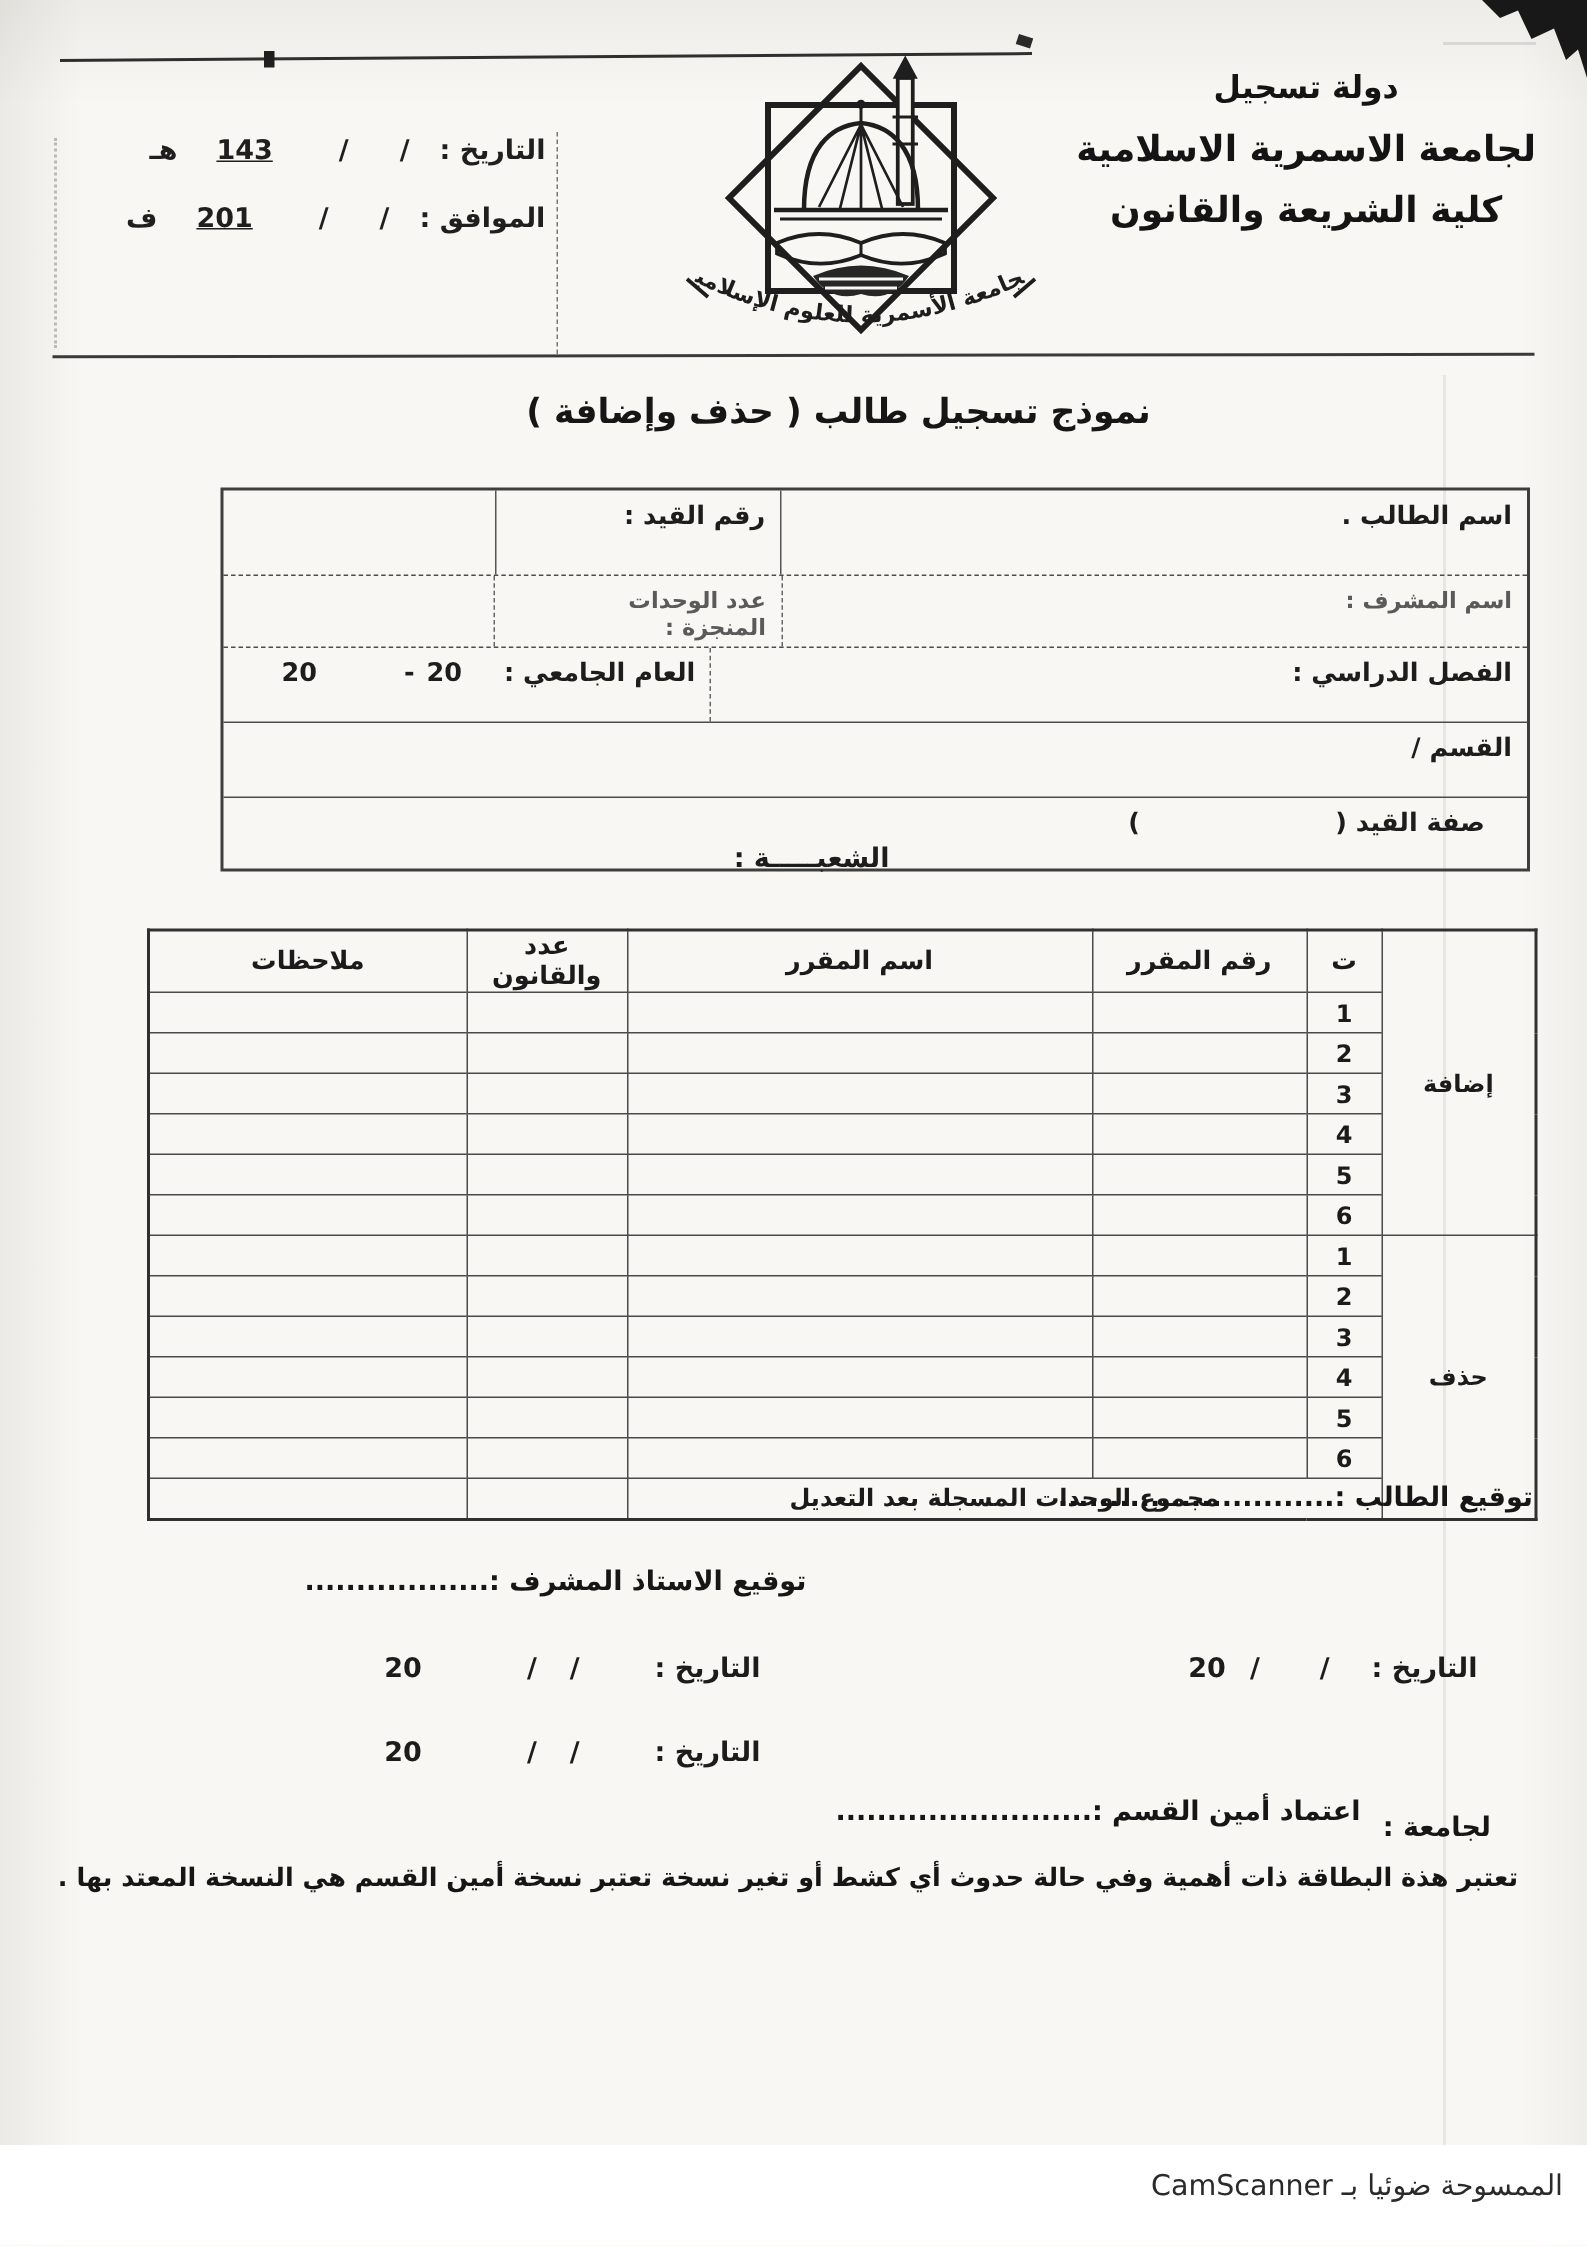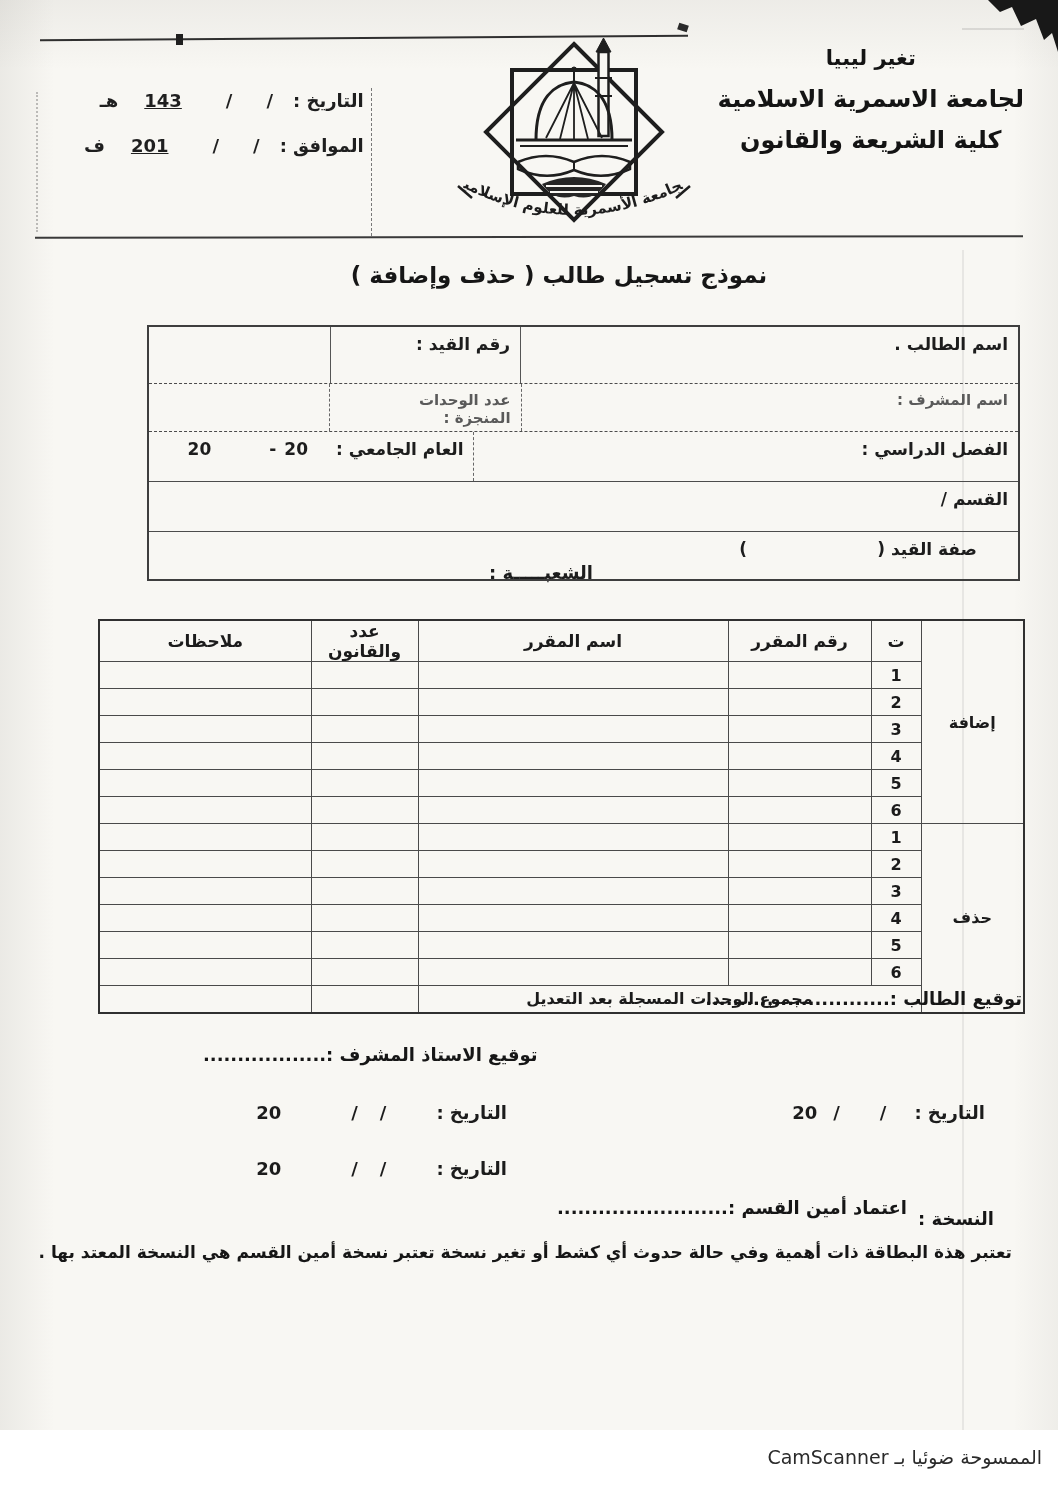--- a/index.html
+++ b/index.html
@@ -46,21 +46,21 @@
   .irow.dash{border-top-style:dashed;}
   .icell{box-sizing:border-box;padding:7px 10px 0 6px;font-size:17px;}
   .r1{height:56px;} .r2{height:48px;} .r3{height:50px;} .r4{height:50px;} .r5{height:48px;}
   .vl{border-left:1.6px solid #555;}
   .vld{border-left:1.6px dashed #666;padding-left:37px;}
   .c-name{width:527px;} .c-reg{width:201px;margin-left:43px;} .c-blank{width:145px;}
   .c-sem{width:547px;} .c-year{width:326px;display:flex;direction:rtl;align-items:flex-start;padding-top:7px;}
   .c-year .ylbl{margin-left:28px;} .c-year .ya{margin-left:8px;} .c-year .yd{margin-left:58px;}
   .faded{color:#5a5a5a;font-size:15px;}
   .pre{white-space:pre;}
-  .sefa{padding-right:41px;}
+  .sefa{padding-right:28px;}
   .shoba{margin:3px 425px 0 0;font-size:18px;}
   
   .reg{position:absolute;left:98px;top:619px;width:925px;border-collapse:collapse;direction:rtl;
        table-layout:fixed;font-weight:bold;color:#1b1b1b;border:2.2px solid #303030;}
   .reg td,.reg th{border:1.4px solid #4a4a4a;height:27px;font-size:16px;padding:0 4px;box-sizing:border-box;}
   .reg th{height:32px;font-size:17px;font-weight:bold;}
   .reg tr.dsh td{border-top-style:dashed;}
   .grp{font-size:19px;text-align:center;}
   .idx{text-align:center;}
   .sum{text-align:center;font-size:17px;height:30px;}
@@ -90,21 +90,21 @@
   <div class="tick-a"></div>
   <div class="tick-b"></div>
   <div class="corner-streak"></div>
   <div class="right-streak"></div>
   <div class="l-dots"></div>
   <svg class="corner-blotch" viewBox="0 0 80 60">
     <polygon points="80,0 10,0 22,12 34,7 43,26 58,19 66,40 74,33 80,52" fill="#181818"></polygon>
   </svg>
 
   <div class="hdr">
-    <div class="l1">تغير ليبيا</div>
+    <div class="l1">دولة تسجيل</div>
     <div class="l2">لجامعة الاسمرية الاسلامية</div>
     <div class="l3">كلية الشريعة والقانون</div>
   </div>
 
   <div class="dates">
     <div class="row">
       <span class="lbl">التاريخ :</span>
       <span class="s1">/</span>
       <span class="s2">/</span>
       <span class="yr">143</span>
@@ -316,19 +316,19 @@
   </div>
 
   <div class="sig" id="sig-dept">اعتماد أمين القسم :.........................</div>
   <div class="dateline dl-l" id="date-left2">
     <span class="lbl">التاريخ :</span>
     <span class="s1">/</span>
     <span class="s2">/</span>
     <span>20</span>
   </div>
 
-  <div class="sig" id="note-label">النسخة :</div>
+  <div class="sig" id="note-label">لجامعة :</div>
   <div class="sig" id="note-text">تعتبر هذة البطاقة ذات أهمية وفي حالة حدوث أي كشط أو تغير نسخة تعتبر نسخة أمين القسم هي النسخة المعتد بها .</div>
 
   <div class="bottom-strip"></div>
   <div class="footer">الممسوحة ضوئيا بـ CamScanner</div>
 
 </div>
 
 </body></html>

